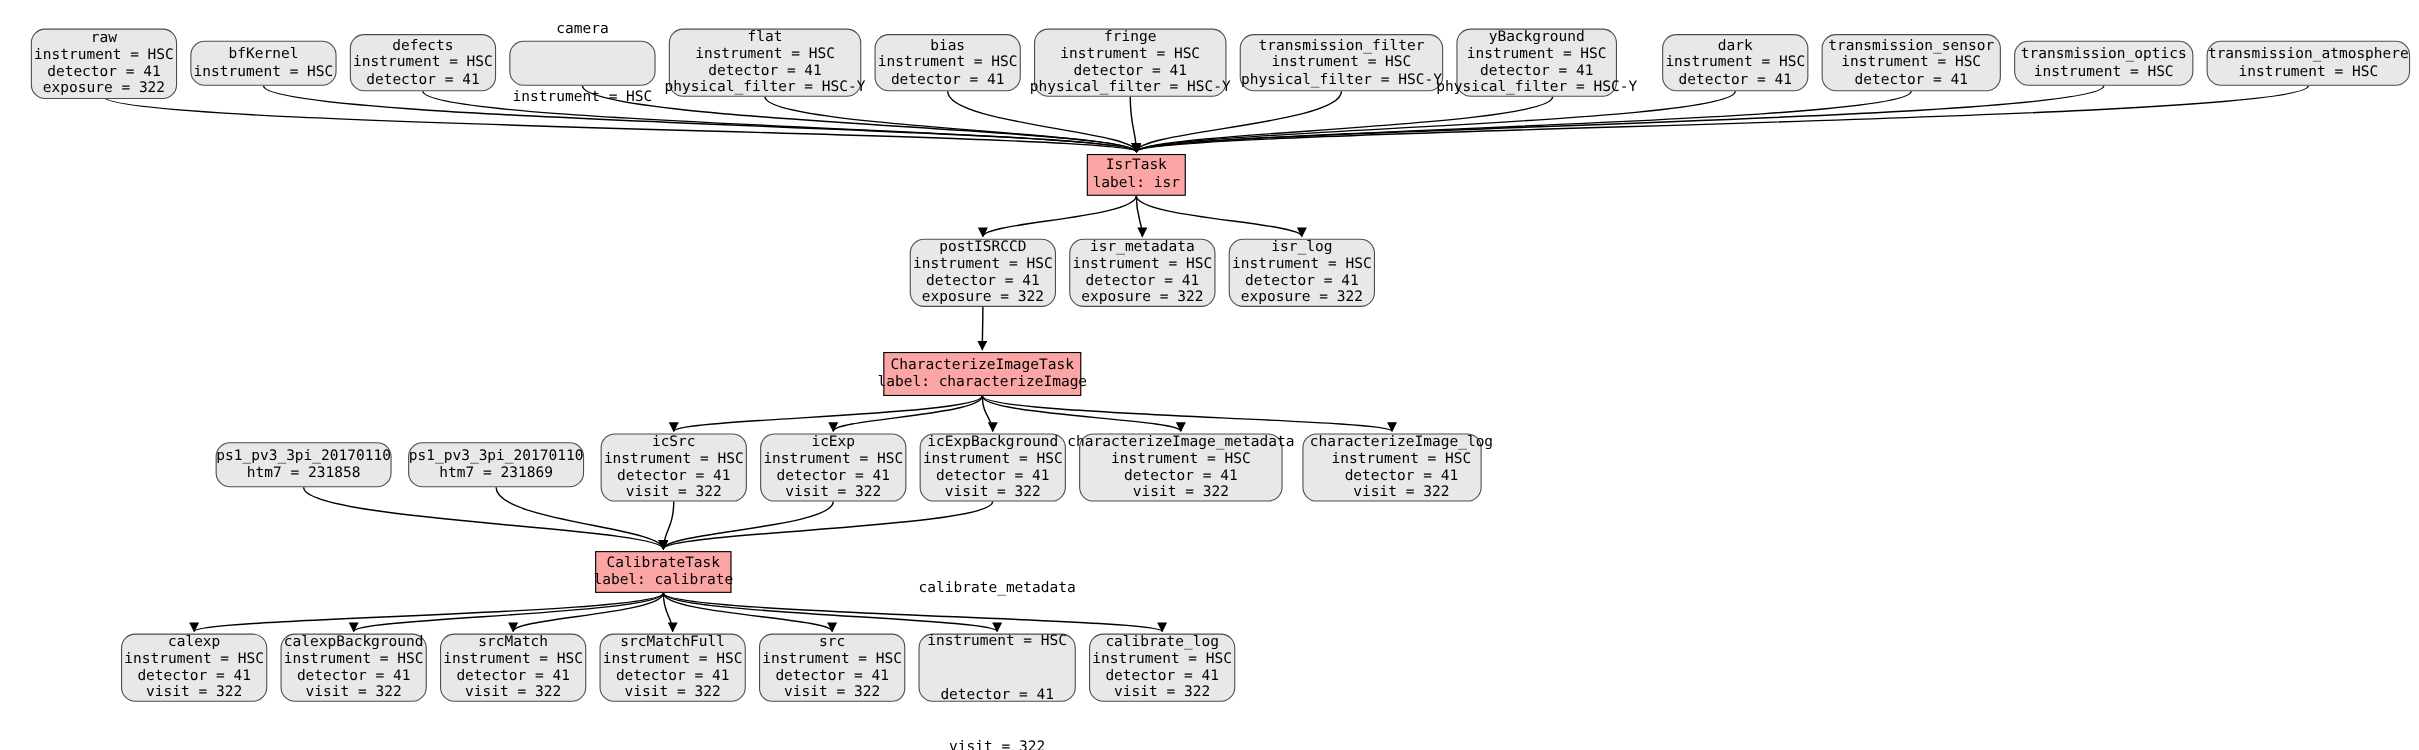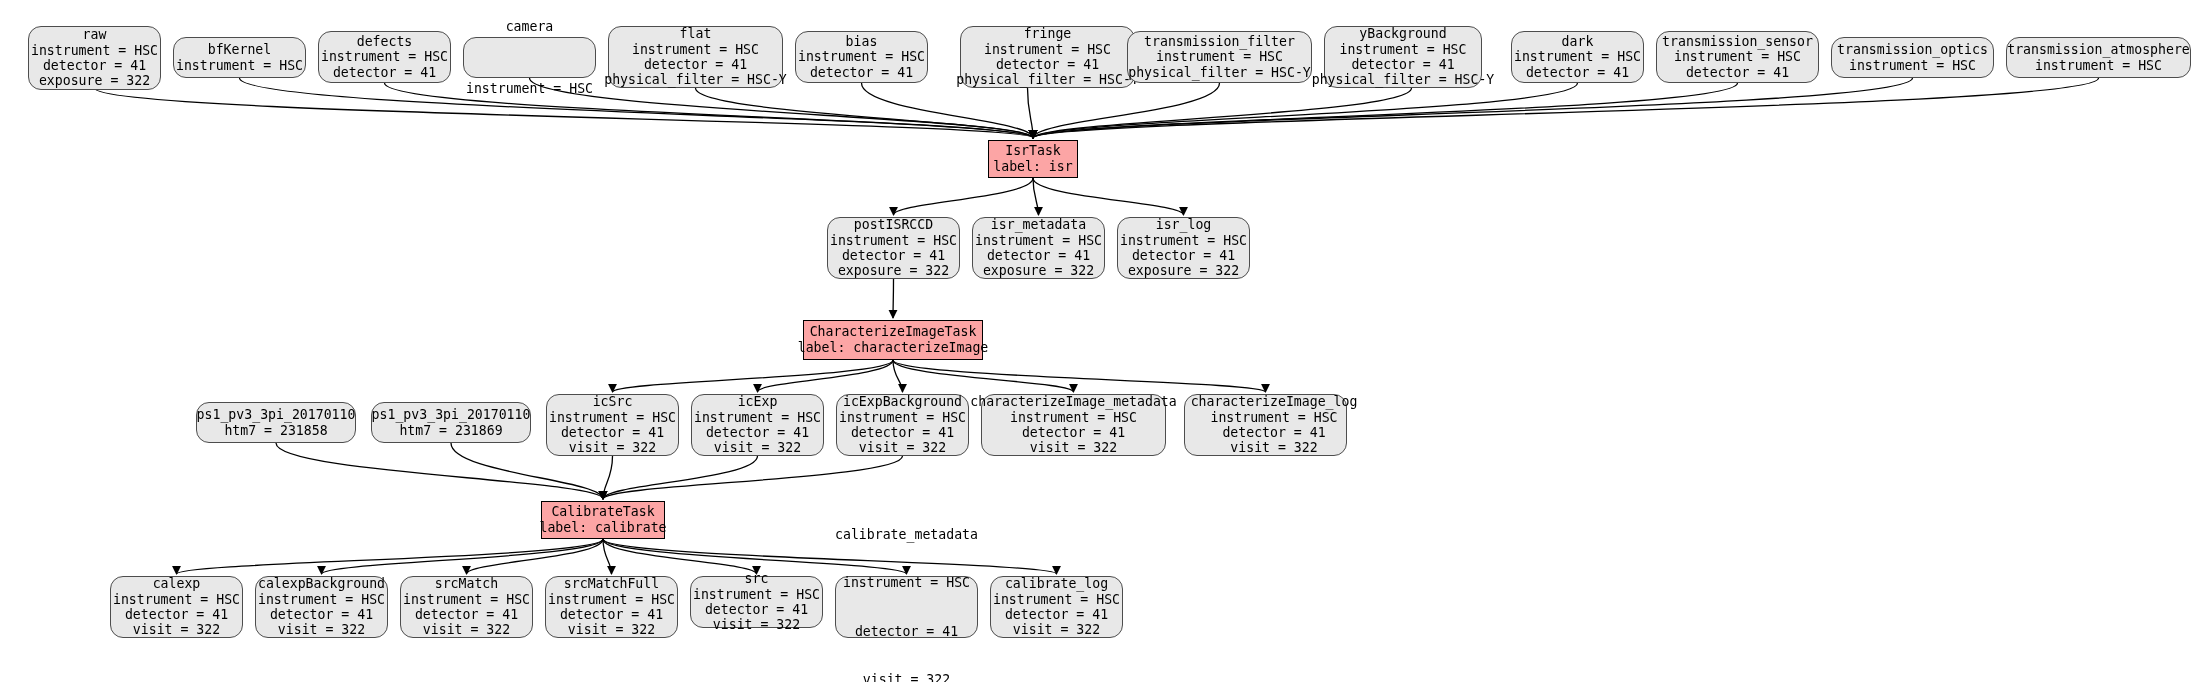--- a/index.html
+++ b/index.html
@@ -109,32 +109,32 @@
         <span class="ln">flat</span>
         <span class="ln">instrument = HSC</span>
         <span class="ln">detector = 41</span>
         <span class="ln">physical_filter = HSC-Y</span>
       </div>
       <div class="node dataset" style="left: 795px; top: 31px; width: 133px; height: 52px;">
         <span class="ln">bias</span>
         <span class="ln">instrument = HSC</span>
         <span class="ln">detector = 41</span>
       </div>
-      <div class="node dataset" style="left: 940px; top: 26px; width: 175px; height: 62px; margin-left: 20px;">
+      <div class="node dataset" style="left: 940px; top: 26px; width: 175px; height: 62px;">
         <span class="ln">fringe</span>
         <span class="ln">instrument = HSC</span>
         <span class="ln">detector = 41</span>
         <span class="ln">physical_filter = HSC-Y</span>
       </div>
       <div class="node dataset" style="left: 1127px; top: 31px; width: 185px; height: 52px;">
         <span class="ln">transmission_filter</span>
         <span class="ln">instrument = HSC</span>
         <span class="ln">physical_filter = HSC-Y</span>
       </div>
-      <div class="node dataset" style="left: 1324px; top: 26px; width: 158px; height: 62px;">
+      <div class="node dataset" style="left: 1324px; top: 26px; width: 146px; height: 62px;">
         <span class="ln">yBackground</span>
         <span class="ln">instrument = HSC</span>
         <span class="ln">detector = 41</span>
         <span class="ln">physical_filter = HSC-Y</span>
       </div>
       <div class="node dataset" style="left: 1511px; top: 31px; width: 133px; height: 52px;">
         <span class="ln">dark</span>
         <span class="ln">instrument = HSC</span>
         <span class="ln">detector = 41</span>
       </div>
@@ -236,21 +236,21 @@
         <span class="ln">instrument = HSC</span>
         <span class="ln">detector = 41</span>
         <span class="ln">visit = 322</span>
       </div>
       <div class="node dataset" style="left: 545px; top: 576px; width: 133px; height: 62px;">
         <span class="ln">srcMatchFull</span>
         <span class="ln">instrument = HSC</span>
         <span class="ln">detector = 41</span>
         <span class="ln">visit = 322</span>
       </div>
-      <div class="node dataset" style="left: 690px; top: 576px; width: 133px; height: 52px;">
+      <div class="node dataset" style="left: 690px; top: 576px; width: 133px; height: 62px; border-radius: 12px;">
         <span class="ln">src</span>
         <span class="ln">instrument = HSC</span>
         <span class="ln">detector = 41</span>
         <span class="ln">visit = 322</span>
       </div>
       <div class="node dataset" style="left: 835px; top: 576px; width: 143px; height: 62px; gap: 33px;">
         <span class="ln">calibrate_metadata</span>
         <span class="ln">instrument = HSC</span>
         <span class="ln">detector = 41</span>
         <span class="ln">visit = 322</span>

